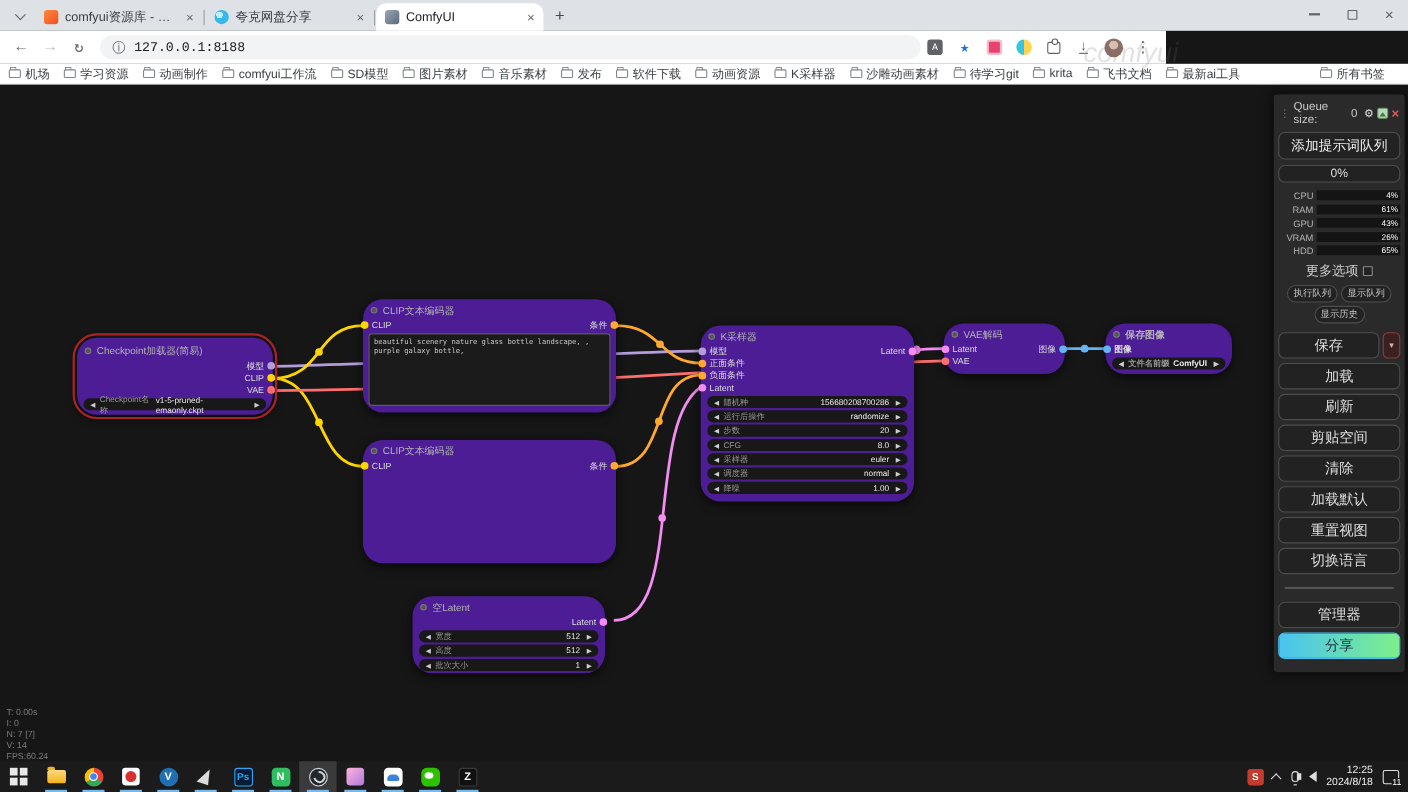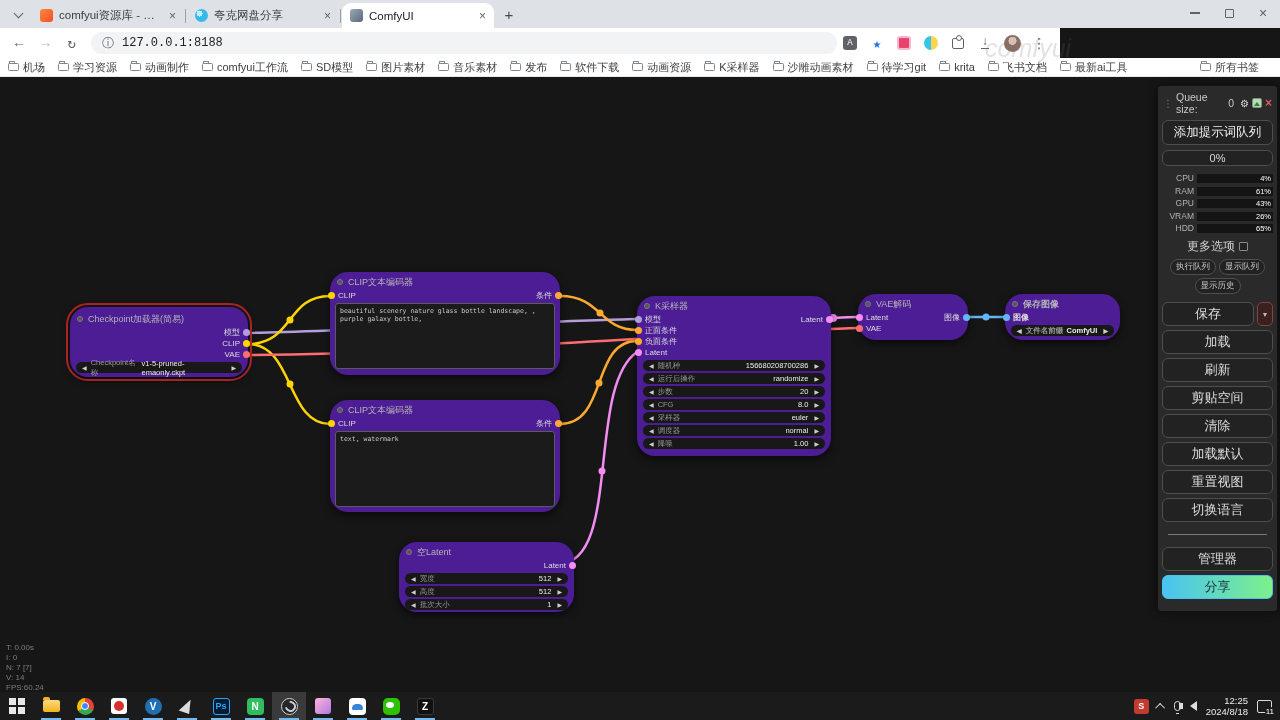--- a/index.html
+++ b/index.html
@@ -79,39 +79,39 @@
   .ta { margin:2px 5px; background:#1b1b1b; border:1px solid #5b5b5b; border-radius:3px; color:#c9c9c9; font-family:"DejaVu Sans Mono",monospace; font-size:6.5px; line-height:8px; padding:3px 4px; overflow:hidden; }
 
   .n-checkpoint { left:70px; top:230px; width:178px; height:70px; padding-top:4px; }
   .n-clip1 { left:330px; top:195px; width:230px; height:103px; }
   .n-clip1 .ta { height:66px; }
   .n-clip2 { left:330px; top:323px; width:230px; height:112px; }
   .n-clip2 .ta { height:76px; }
   .n-ksampler { left:637px; top:219px; width:194px; height:160px; }
   .n-vae { left:858px; top:217px; width:110px; height:46px; }
   .n-save { left:1005px; top:217px; width:115px; height:46px;font-weight:bold; }
-  .n-latent { left:399px; top:465px; width:175px; height:70px; }
+  .n-latent { left:375px; top:465px; width:175px; height:70px; }
 
   .stats { position:absolute; left:6px; top:566px; font-size:8px; color:#7d7d7d; line-height:10px; }
 
   
   .menu { position:absolute; left:1157px; top:85px; width:121px; background:#2a2a2a; border:1px solid #121212; border-radius:4px; padding:4px 4px 8px 4px; box-shadow:0 0 10px rgba(0,0,0,.6); z-index:30; color:#ccc; }
   .mhead { display:flex; align-items:center; gap:3px; font-size:10.5px; color:#c9c9c9; padding:1px 1px 3px 1px; }
   .draghandle { color:#777; font-size:10px; }
   .draghandle::before { content:"⋮"; }
   .mhead .sp { flex:1; }
   .gear { font-size:10px; color:#ddd; }
   .gear::before { content:"⚙"; }
   .imgbtn { width:11px; height:10px; background:#b9d8b9; border:1px solid #6f9b6f; border-radius:2px; position:relative; }
   .imgbtn::after { content:""; position:absolute; left:1px; bottom:1px; width:0; height:0; border-left:3px solid transparent; border-right:3px solid transparent; border-bottom:4px solid #3f7a3f; }
   .mclose { color:#e05a5a; font-size:12px; font-weight:bold; }
   .mclose::before { content:"×"; }
   .bigbtn { border:1px solid #4e4e4e; background:#222; border-radius:6px; color:#efefef; font-size:12.5px; text-align:center; padding:3px 0; margin:2px 0 5px 0; white-space:nowrap; }
   .progress { border:1px solid #4e4e4e; background:#222; border-radius:6px; color:#ddd; font-size:11px; text-align:center; padding:1px 0; margin-bottom:7px; }
-  .mon { display:flex; align-items:flex-end; gap:3px; margin:2.5px 0; }
+  .mon { display:flex; align-items:flex-start; gap:3px; margin:2.5px 0; }
   .mlabel { width:32px; text-align:right; font-size:8.5px; color:#b2b2b2; }
   .mbar { flex:1; height:9px; background:#141414; position:relative; }
   .mfill { height:100%; }
   .mpct { position:absolute; right:2px; top:0; line-height:9px; font-size:7.5px; color:#fff; }
   .moreopt { display:flex; align-items:center; justify-content:center; gap:4px; font-size:12px; color:#cfcfcf; margin:5px 0 4px 0; }
   .chk { width:9px; height:9px; border:1px solid #8a8a8a; background:#222; border-radius:1px; }
   .prow { display:flex; gap:3px; justify-content:center; margin-bottom:3px; }
   .pill { background:#222; border:1px solid #4e4e4e; border-radius:8px; font-size:8.5px; color:#c5c5c5; padding:1px 5px; white-space:nowrap; }
   .histrow { display:flex; justify-content:center; margin-bottom:8px; }
   .btn { display:block; width:100%; background:#222; border:1px solid #4e4e4e; border-radius:6px; color:#dedede; font-size:13px; text-align:center; padding:2px 0; margin:4px 0; white-space:nowrap; }
@@ -380,21 +380,20 @@
     <div class="srow">
       <span class="in">
           <span class="sdot c-clip"></span>
           <span>CLIP</span>
         </span>
       <span class="out">
           <span>条件</span>
           <span class="sdot c-cond"></span>
         </span>
     </div>
-    <div class="ta">text, watermark</div>
   </div>
 
   <div class="node n-ksampler">
     <div class="ntitle">
         <span class="tdot"></span>
         <span>K采样器</span>
       </div>
     <div class="srow">
       <span class="in">
           <span class="sdot c-model"></span>

